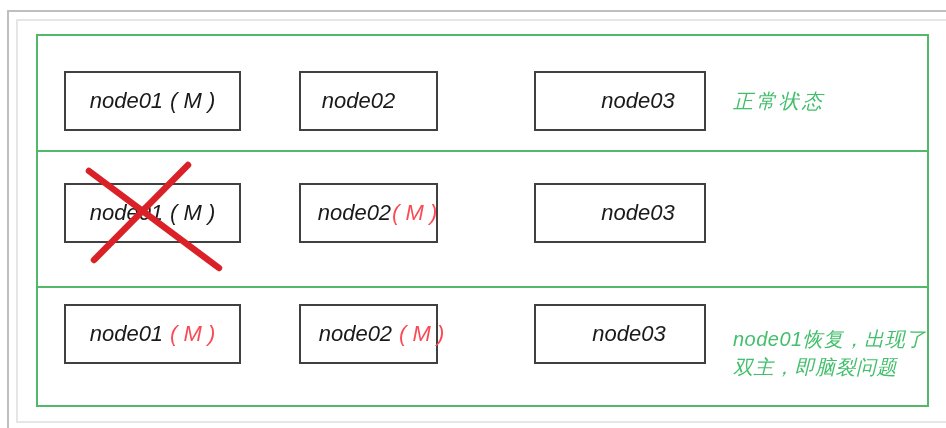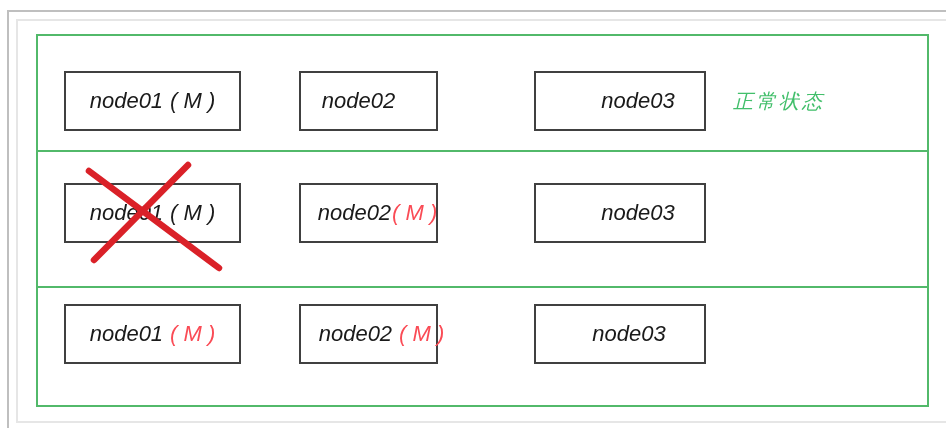--- a/index.html
+++ b/index.html
@@ -139,15 +139,19 @@
       <span class="txt">
           <span>node02</span>
           <span class="m red">( M )</span>
         </span>
     </div>
     <div class="node-box r3 c3 t-r3c3">
       <span class="txt">
           <span>node03</span>
         </span>
     </div>
+    <div class="caption cap3">
+      <div>node01恢复，出现了</div>
+      <div>双主，即脑裂问题</div>
+    </div>
 
   </div>
 </div>
 
 </body></html>

